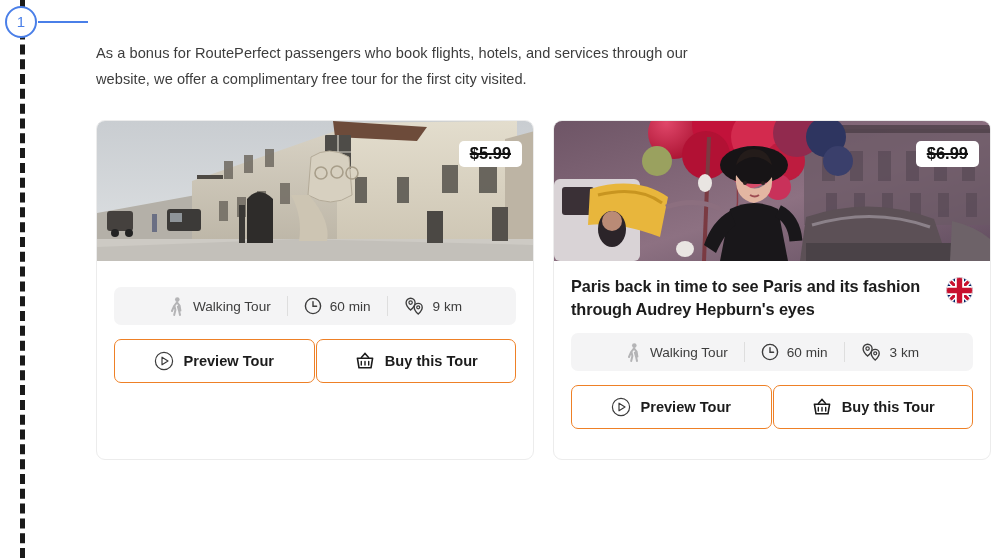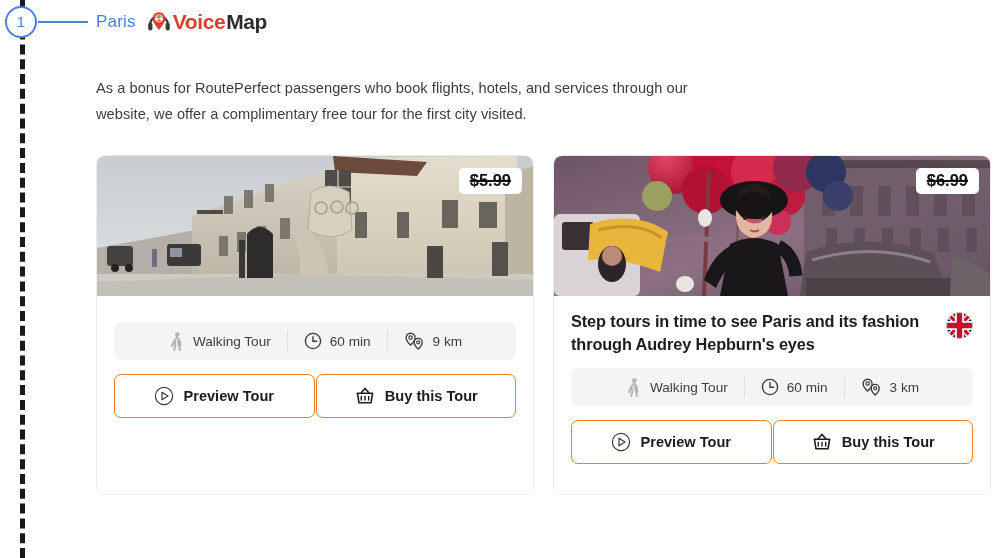--- a/index.html
+++ b/index.html
@@ -55,21 +55,21 @@
   .card {
     width: 438px; height: 340px;
     background: #fff; border: 1px solid #ececec;
     border-radius: 9px; overflow: hidden;
     display: flex; flex-direction: column;
   }
 
   .card-img { position: relative; width: 100%; height: 140px; overflow: hidden; }
 
   .price-badge {
-    position: absolute; right: 11px; top: 12px;
+    position: absolute; right: 11px; top: 20px;
     background: #fff; border-radius: 5px;
     padding: 3px 11px 4px;
     font-size: 16.5px; font-weight: bold; color: #111;
     text-decoration: line-through;
     text-decoration-thickness: 1.6px;
   }
 
   .card-body { padding: 14px 17px 0 17px; flex: 1; display: flex; flex-direction: column; }
 
   .title-row { display: flex; align-items: flex-start; gap: 10px; }
@@ -104,35 +104,20 @@
 <div class="page">
 
   <div class="rail">
     <div class="rail-dashes"></div>
     <div class="step-connector"></div>
     <div class="step-circle">1</div>
   </div>
 
   <div class="content">
 
-    <div class="head-row">
-      <span class="city-name">Paris</span>
-      <span class="vm-logo">
-        <svg class="ic" width="26" height="26" viewBox="0 0 26 26">
-          <path d="M4 16 A9 9 0 0 1 22 16" fill="none" stroke="#3b3b3b" stroke-width="2.2"></path>
-          <rect x="2.2" y="13.5" width="4.2" height="8" rx="2.1" fill="#3b3b3b"></rect>
-          <rect x="19.6" y="13.5" width="4.2" height="8" rx="2.1" fill="#3b3b3b"></rect>
-          <path d="M13 3.2c-3.5 0-6.3 2.8-6.3 6.3 0 4.6 6.3 11.3 6.3 11.3s6.3-6.7 6.3-11.3c0-3.5-2.8-6.3-6.3-6.3z" fill="#d93f28"></path>
-          <circle cx="13" cy="9.3" r="4.1" fill="#ffffff"></circle>
-          <path d="M9.1 8.1h7.8M13 5.2v8.2M10.3 6.2c1.6 1.2 3.8 1.2 5.4 0M10.3 12.4c1.6-1.2 3.8-1.2 5.4 0" stroke="#d93f28" stroke-width="0.85" fill="none"></path>
-        </svg>
-        <span class="vm-word vm-voice">Voice</span>
-          <span class="vm-word vm-map">Map</span>
-      </span>
-    </div>
 
     <p class="para second">As a bonus for RoutePerfect passengers who book flights, hotels, and services through our website, we offer a complimentary free tour for the first city visited.</p>
 
     <div class="cards">
 
       <div class="card">
         <div class="card-img">
           <svg width="438" height="140" viewBox="0 0 438 140" preserveAspectRatio="none">
             <defs>
               <linearGradient id="sky1" x1="0" y1="0" x2="0" y2="1">
@@ -317,21 +302,21 @@
             <path d="M252 96 q64 -22 128 2 l14 42 -148 0z" fill="#5c5056"></path>
             <path d="M258 104 q62 -18 118 2" stroke="#8b8189" stroke-width="3" fill="none"></path>
             <rect x="252" y="122" width="186" height="18" fill="#4a4247"></rect>
             <path d="M398 100 q26 6 40 20 l0 20 -42 0z" fill="#6d6268"></path>
           </svg>
           <div class="price-badge">$6.99</div>
         </div>
 
         <div class="card-body">
           <div class="title-row">
-            <h3 class="card-title">Step tours in time to see Paris and its fashion through Audrey Hepburn's eyes</h3>
+            <h3 class="card-title">Paris back in time to see Paris and its fashion through Audrey Hepburn's eyes</h3>
             <svg class="flag" viewBox="0 0 60 60">
               <defs>
                   <clipPath id="c2">
                     <circle cx="30" cy="30" r="29"></circle>
                   </clipPath>
                 </defs>
               <g clip-path="url(#c2)">
                 <rect width="60" height="60" fill="#012169"></rect>
                 <path d="M0 0 L60 60 M60 0 L0 60" stroke="#fff" stroke-width="13"></path>
                 <path d="M0 0 L60 60 M60 0 L0 60" stroke="#C8102E" stroke-width="7"></path>

